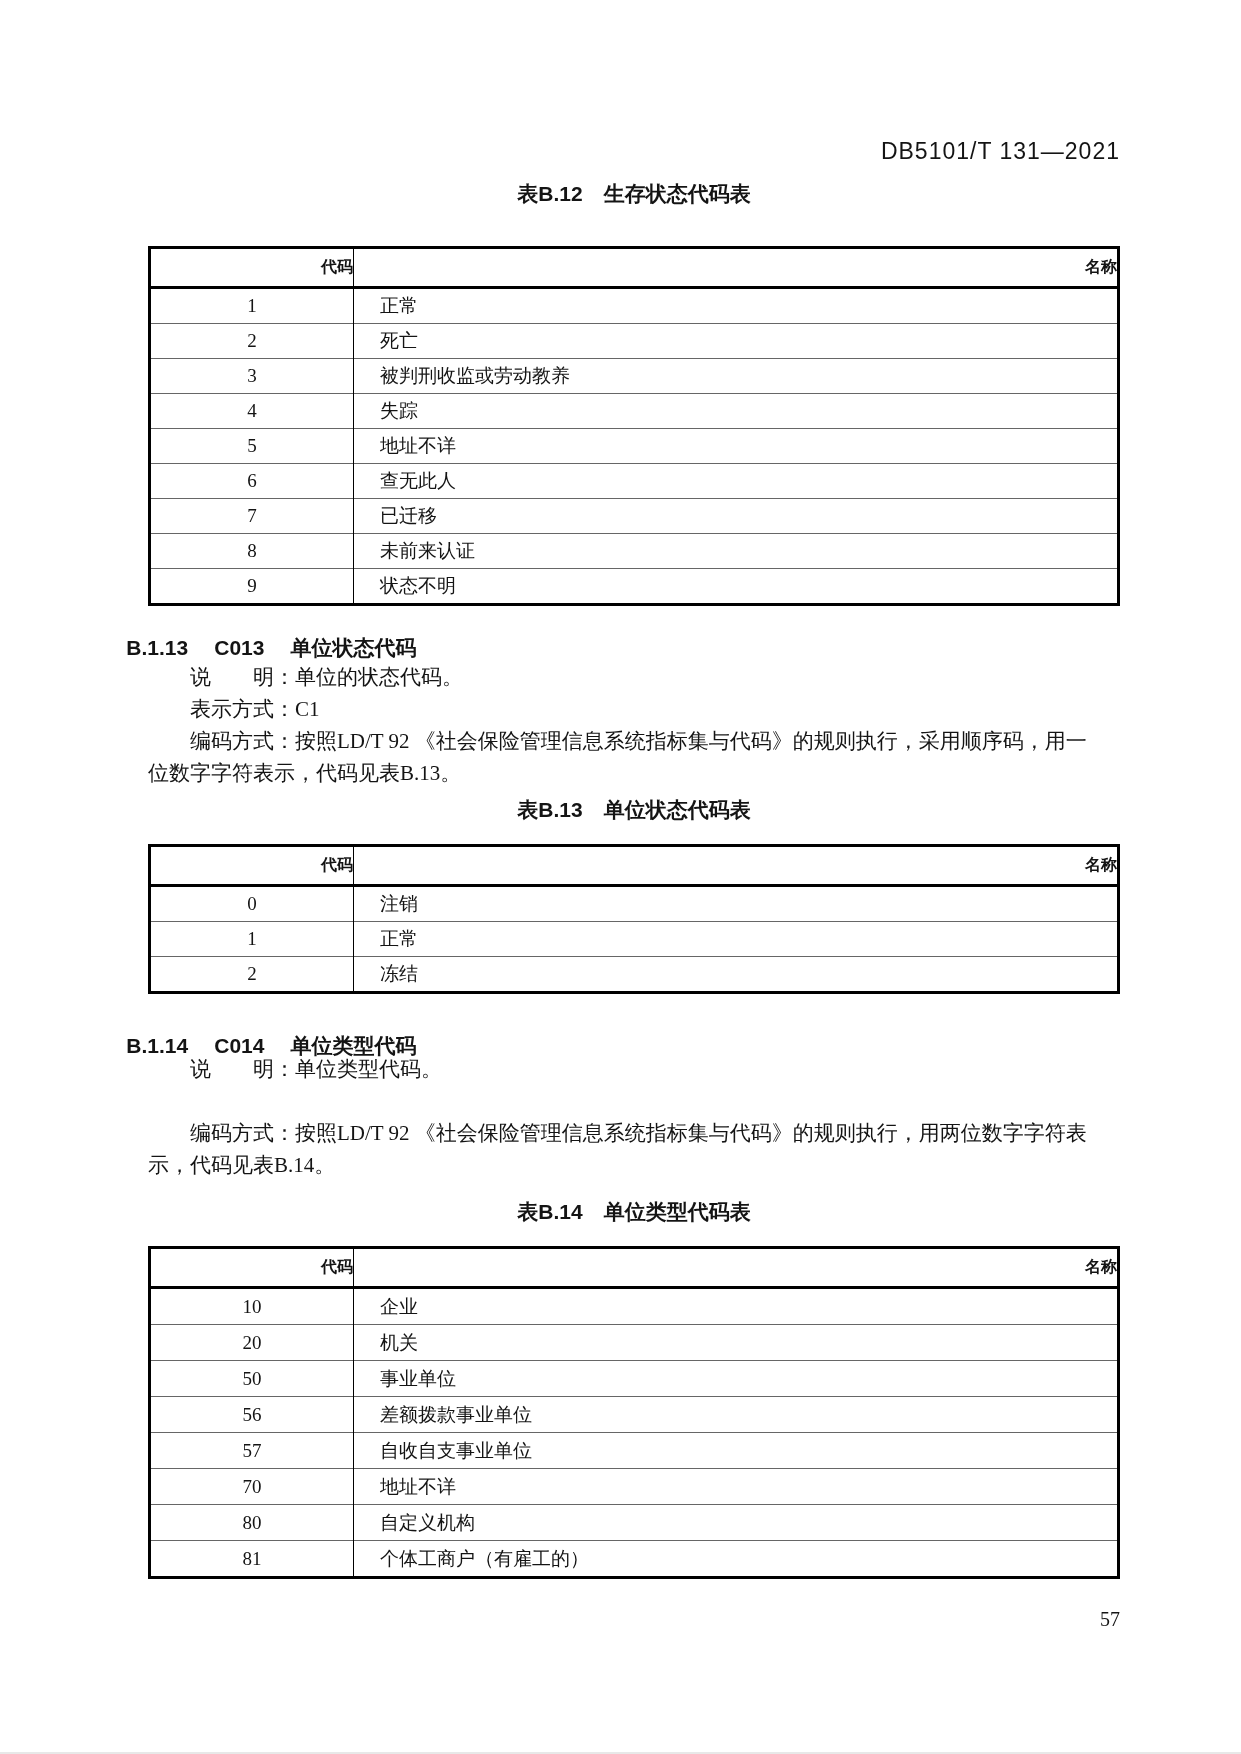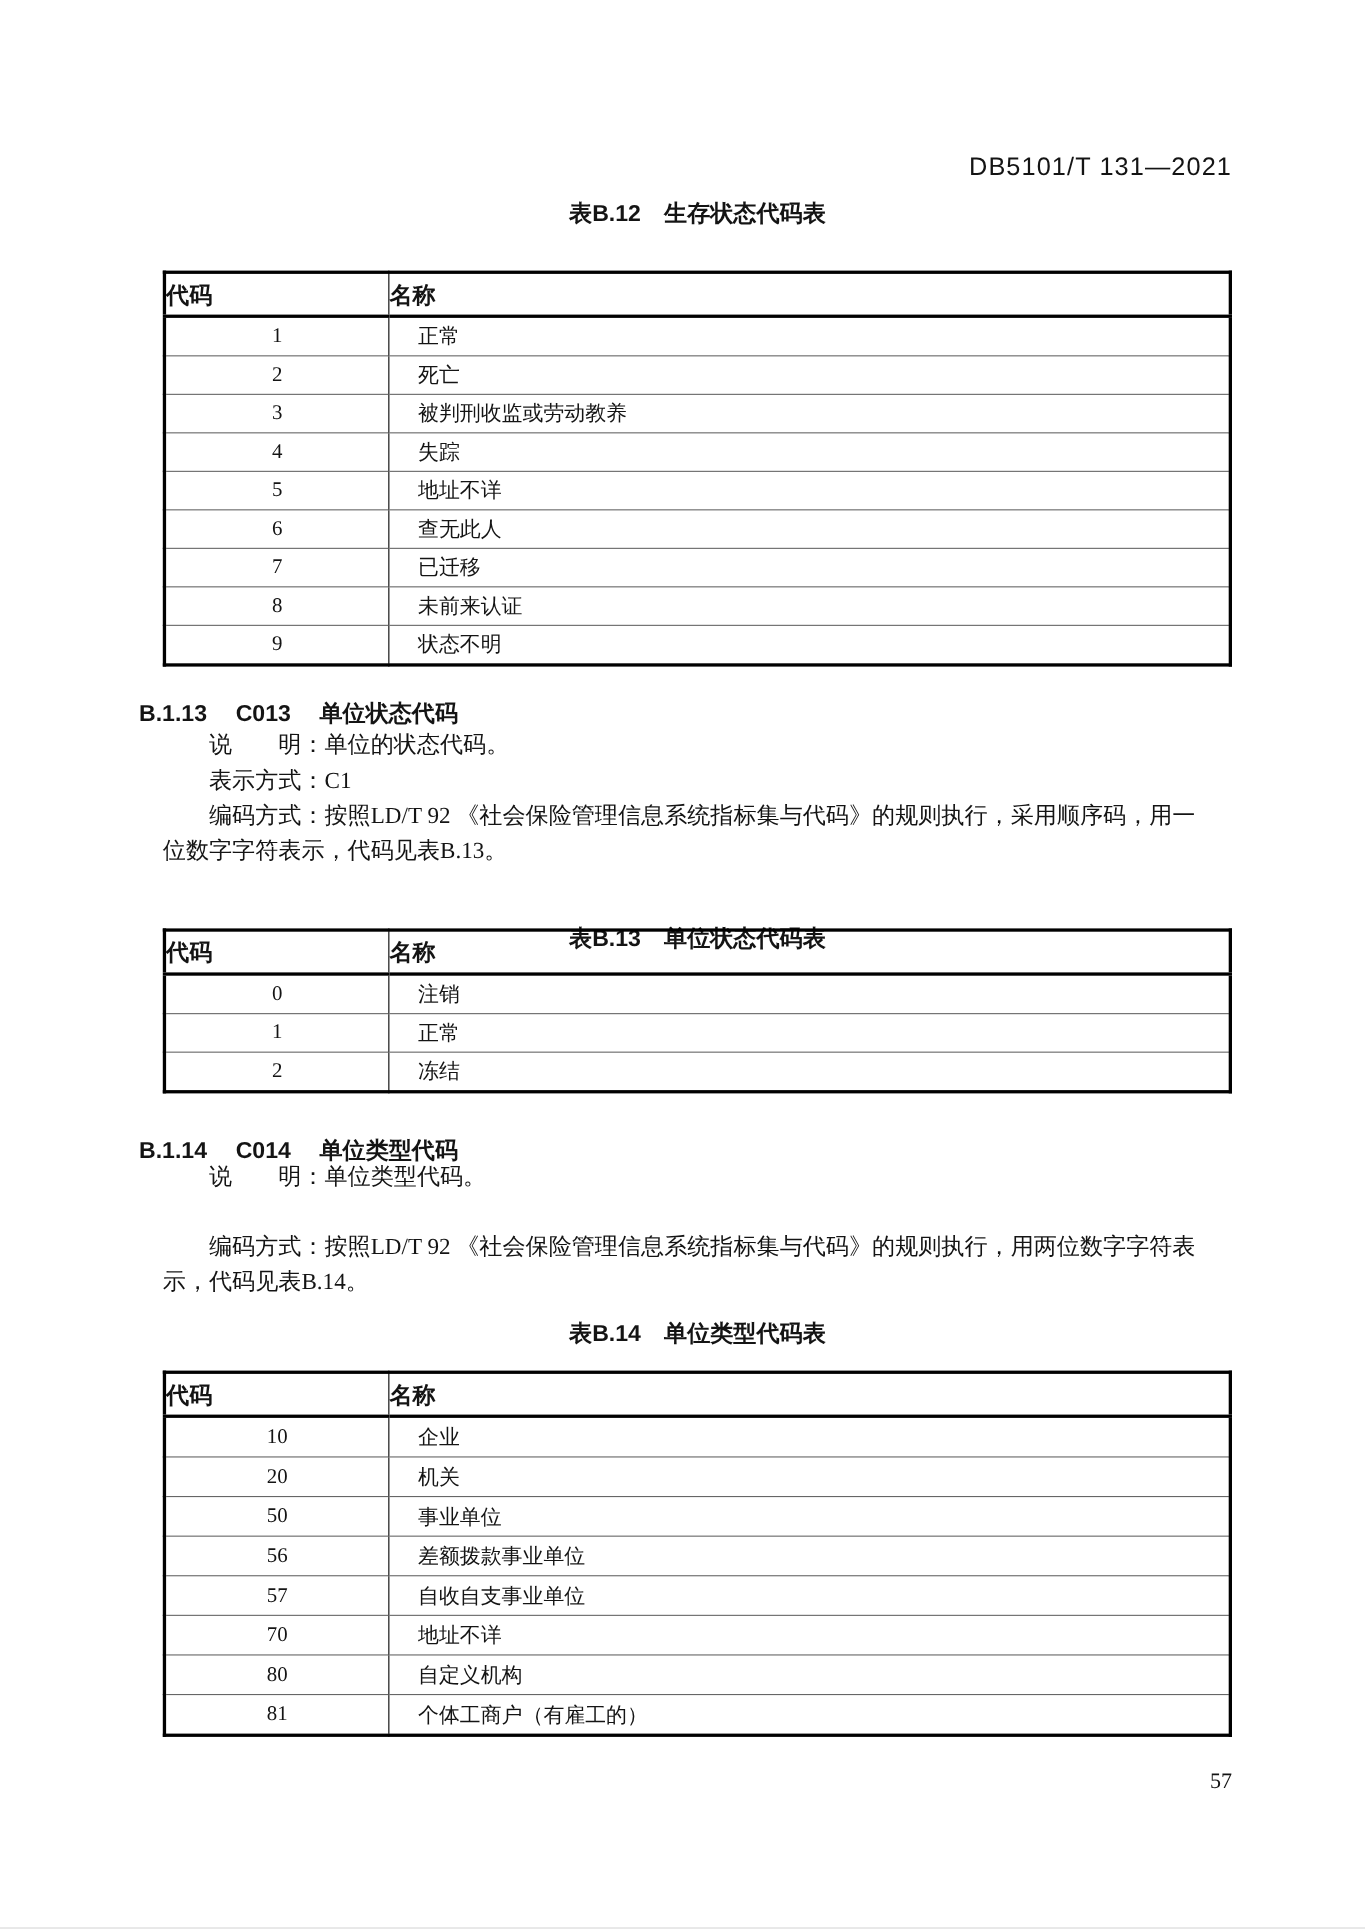--- a/index.html
+++ b/index.html
@@ -30,41 +30,41 @@
     position: absolute;
     left: 148px;
     width: 972px;
     text-align: center;
     font-family: "Liberation Sans", "DejaVu Sans", sans-serif;
     font-weight: bold;
     font-size: 21px;
     white-space: pre-wrap;
   }
   .caption-b12 { top: 180px; }
-  .caption-b13 { top: 796px; margin-top: 43px; }
+  .caption-b13 { top: 796px; }
   .caption-b14 { top: 1198px; }
 
   .code-table {
     position: absolute;
     left: 148px;
     width: 972px;
     border-collapse: collapse;
     table-layout: fixed;
     border: 3px solid #000;
   }
   .table-b12 { top: 246px; }
   .table-b13 { top: 844px; }
   .table-b14 { top: 1246px; }
 
   .code-table th {
     height: 37px;
     font-family: "Liberation Sans", "DejaVu Sans", sans-serif;
     font-weight: bold;
-    font-size: 21px;
-    text-align: left;
+    font-size: 16px;
+    text-align: right;
     vertical-align: middle;
     border-bottom: 3px solid #000;
     padding: 0;
     white-space: pre-wrap;
   }
   .code-table td {
     font-size: 19px;
     vertical-align: middle;
     padding: 0;
     white-space: pre-wrap;

